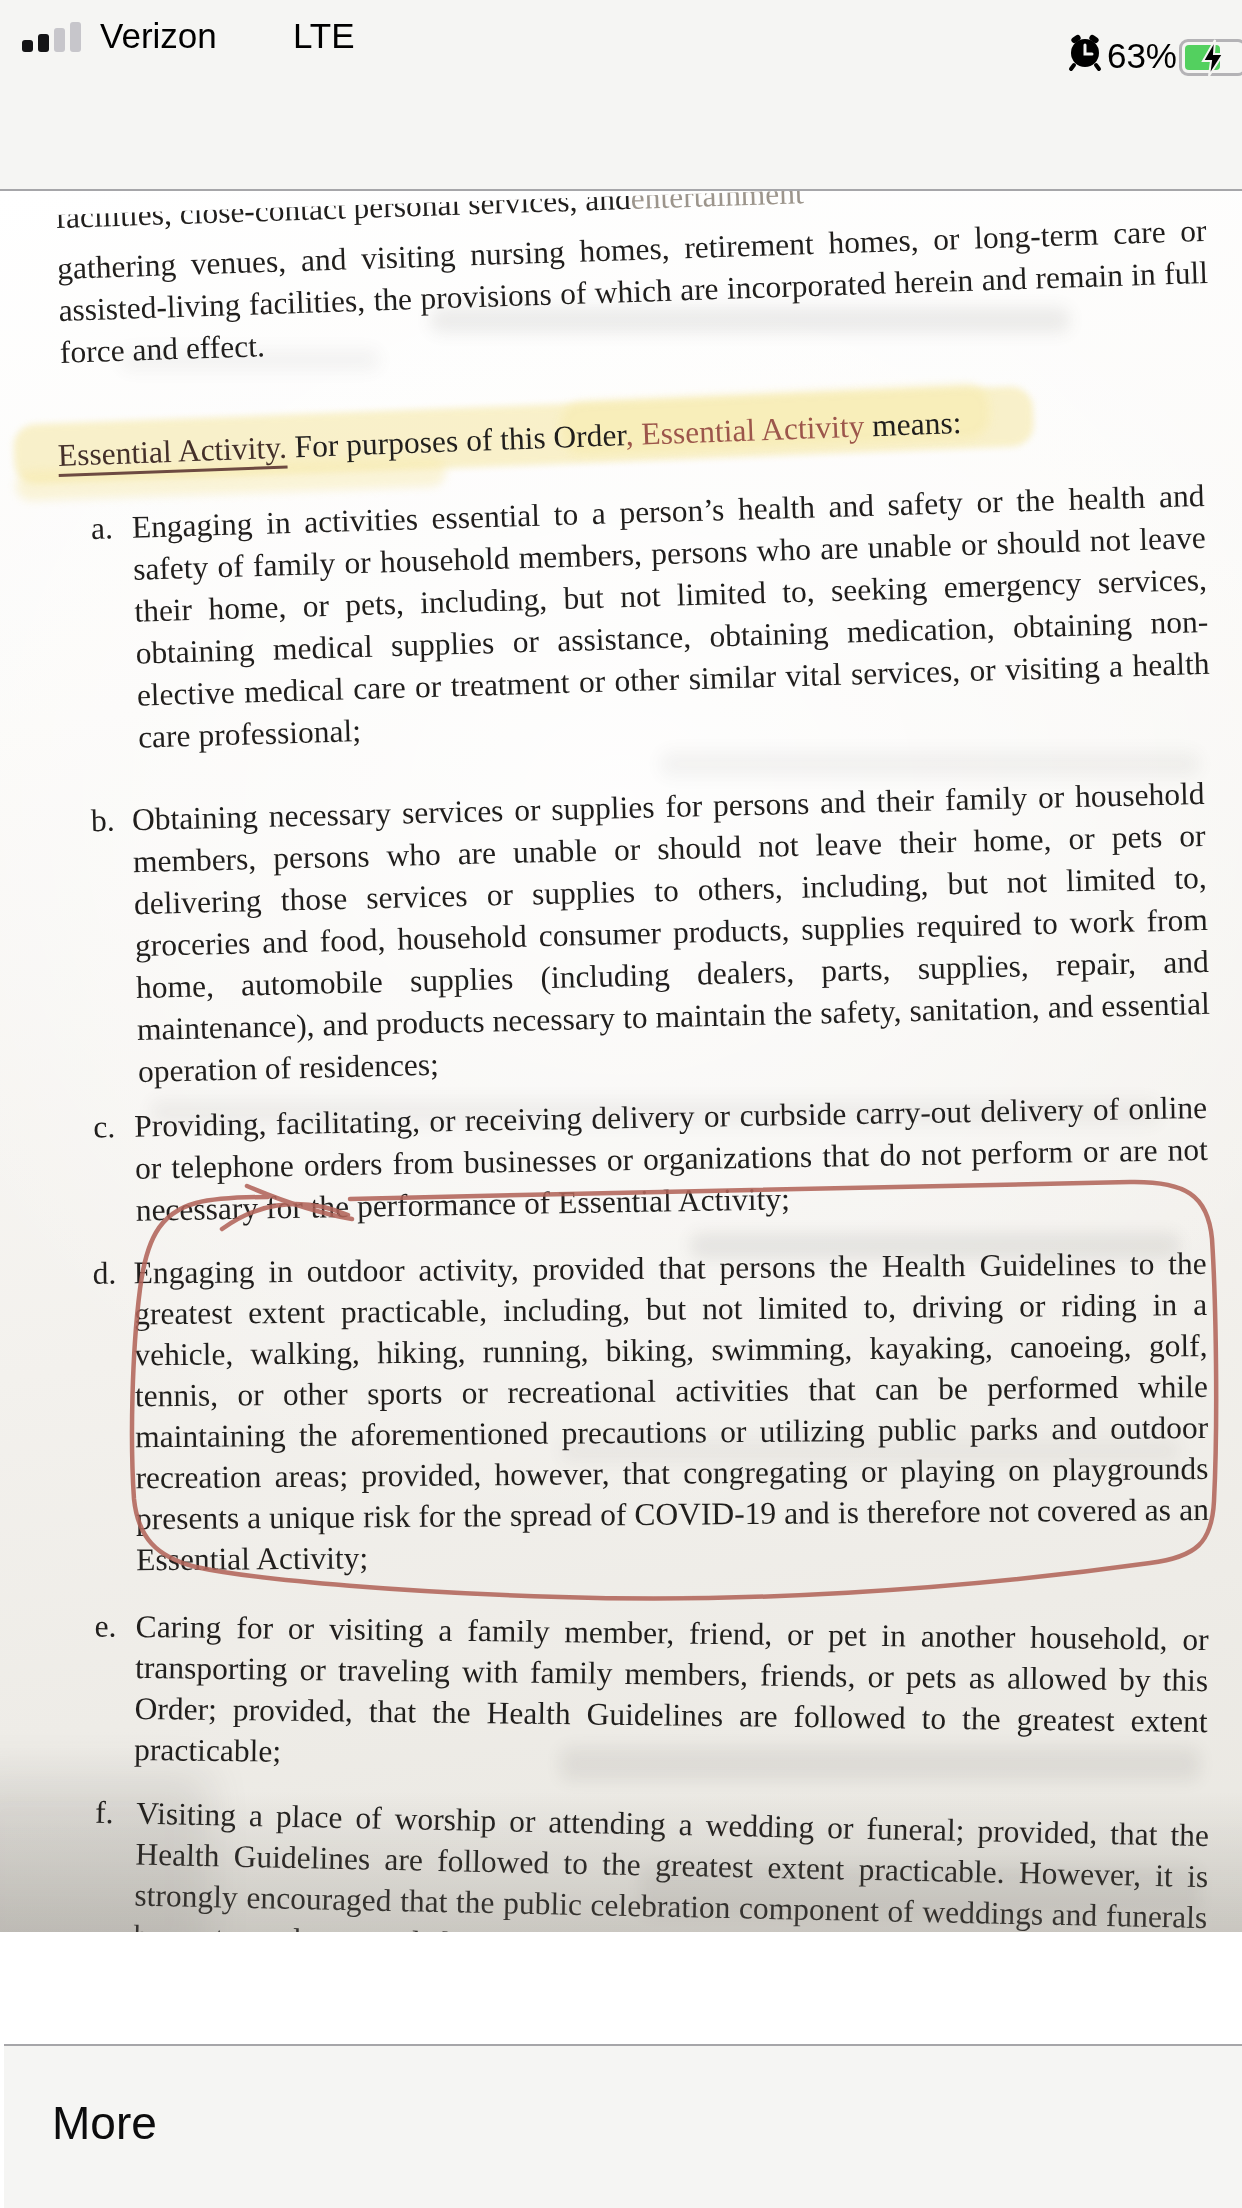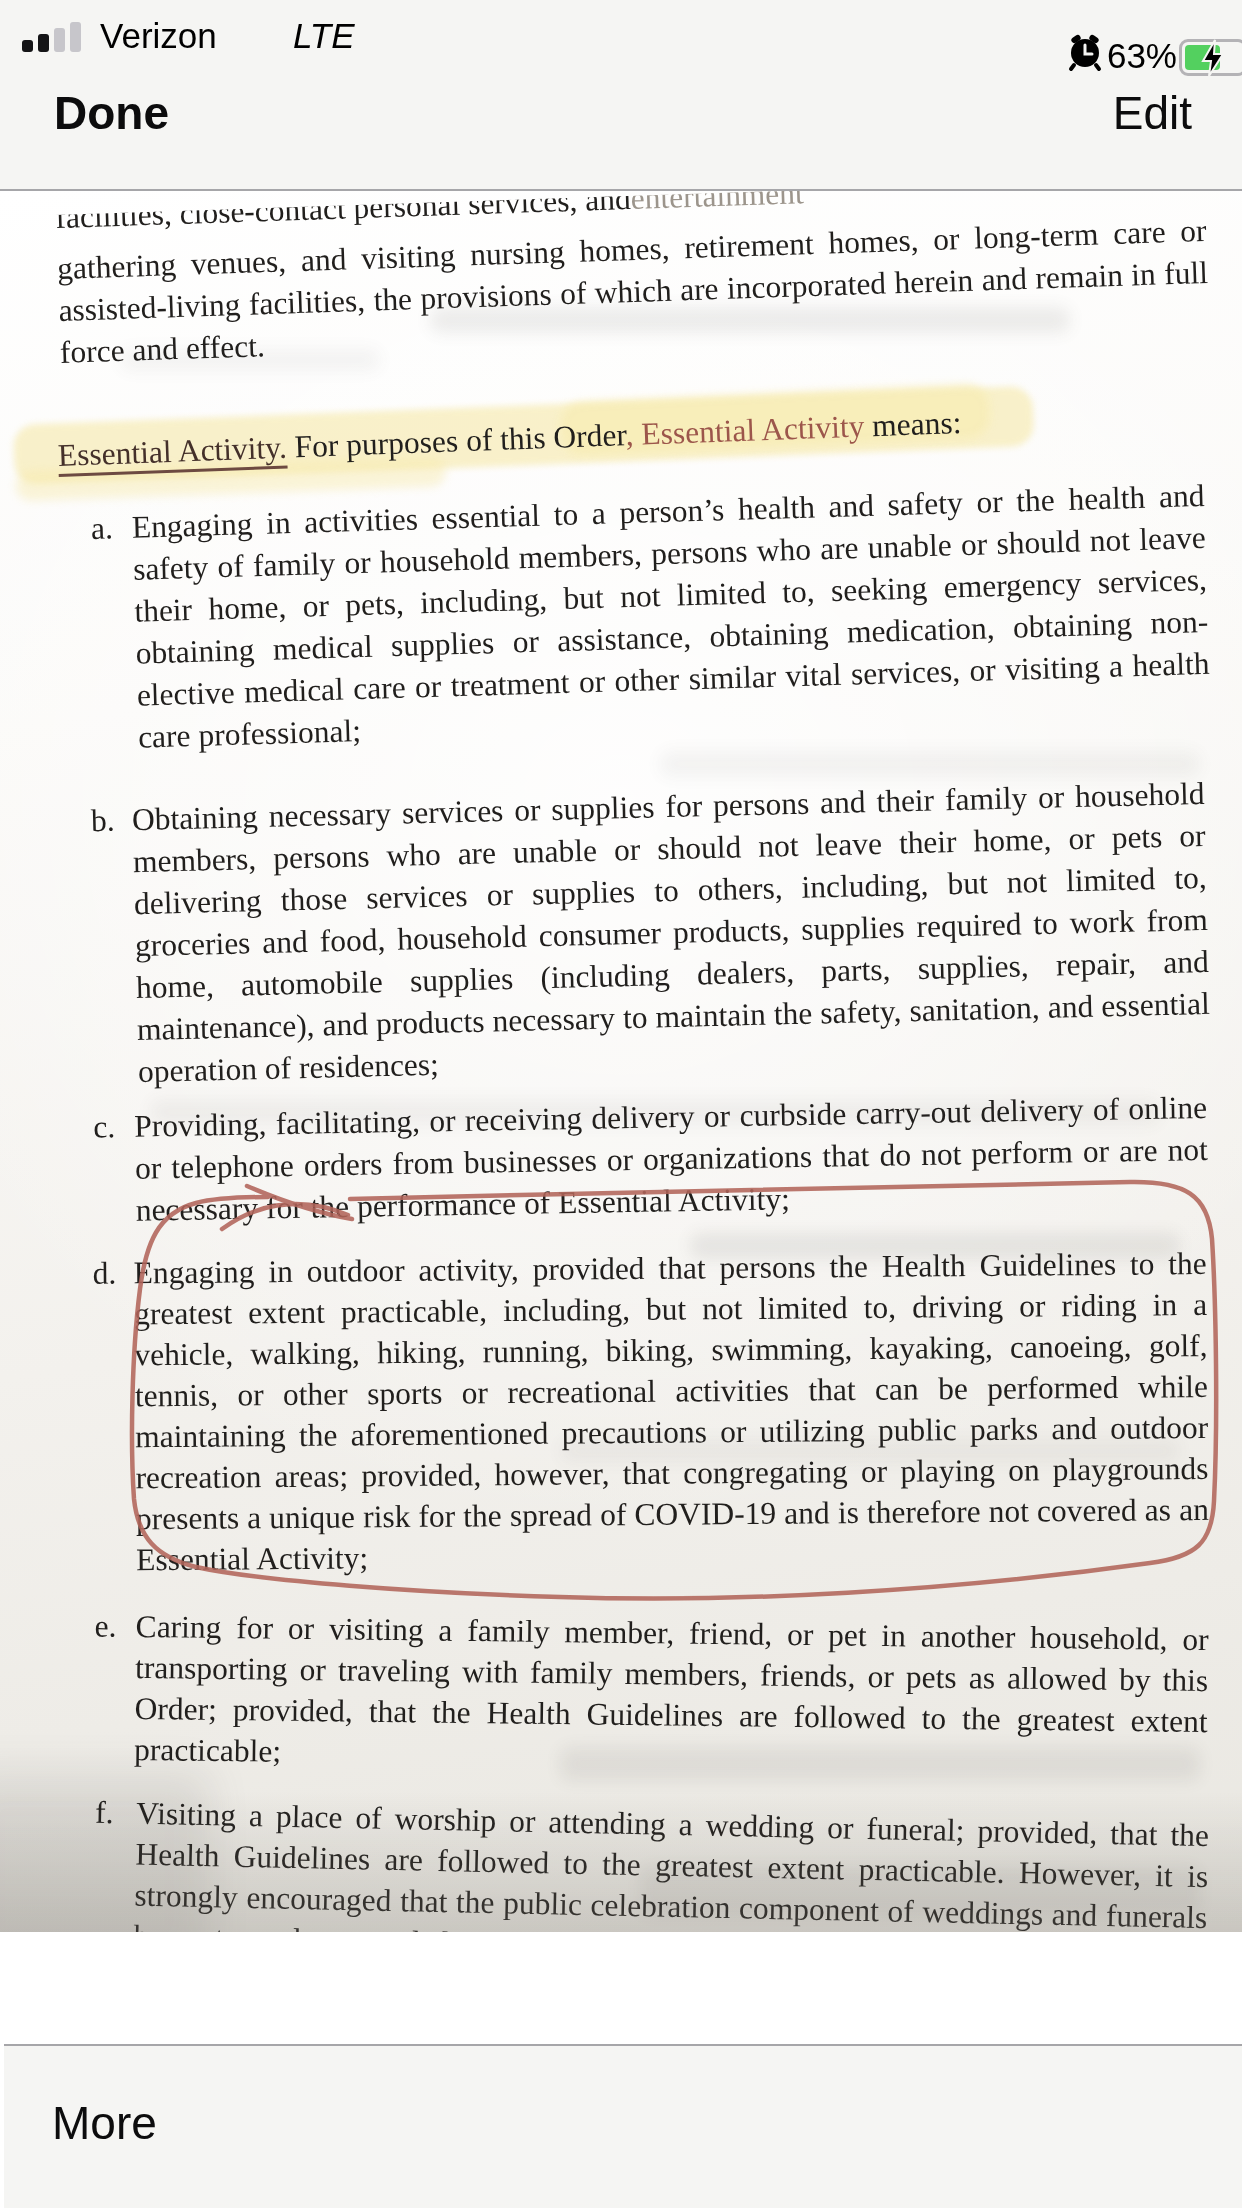--- a/index.html
+++ b/index.html
@@ -8,21 +8,21 @@
 
   
   .header{position:absolute;top:0;left:0;width:1242px;height:191px;
           background:#f5f5f3;border-bottom:2px solid #a6a6a9;box-sizing:border-box;}
   .status-row{position:absolute;top:12px;left:0;width:100%;height:48px;padding-left:19px;}
   .signal{position:absolute;left:22px;bottom:8px;display:flex;align-items:flex-end;gap:5px;}
   .signal i{display:block;width:11px;border-radius:3px;background:#c7c6cb;}
   .signal i.on{background:#141416;}
   .sig1{height:12px;} .sig2{height:18px;} .sig3{height:24px;} .sig4{height:30px;}
   .carrier{position:absolute;left:100px;top:4px;font-size:35px;color:#000;}
-  .network{position:absolute;left:293px;top:4px;font-size:35px;color:#000;font-style:italic;}
+  .network{position:absolute;left:293px;top:4px;font-size:35px;color:#000;}
   .clock{position:absolute;left:0;right:0;top:3px;text-align:center;font-size:35px;font-weight:600;color:#000;}
   .right-cluster{position:absolute;right:14px;top:20px;display:flex;align-items:flex-end;gap:2px;}
   .battery-pct{font-size:35px;color:#000;}
   .battery{position:relative;width:62px;height:31px;border:3px solid #b4b3b6;border-radius:9px;}
   .battery .fill{position:absolute;left:3px;top:3px;bottom:3px;width:35px;background:#53d05f;border-radius:4px;}
   .battery .cap{position:absolute;right:-9px;top:8px;width:5px;height:13px;background:#b4b3b6;border-radius:0 4px 4px 0;}
   .battery svg{position:absolute;left:13px;top:-6px;}
   .toolbar-row{position:absolute;top:68px;left:0;width:100%;height:110px;}
   .done{position:absolute;left:54px;top:18px;font-size:46px;font-weight:600;color:#0c0c0d;}
   .edit{position:absolute;right:50px;top:18px;font-size:46px;font-weight:400;color:#0c0c0d;}
@@ -79,24 +79,20 @@
       </span>
       <span class="battery-pct">63%</span>
       <span class="battery">
         <span class="fill"></span>
           <span class="cap"></span>
         <svg width="36" height="44" viewBox="0 0 36 44">
           <path d="M20 4 L8 25 L16 25 L14 40 L28 18 L19 18 Z" fill="#000" stroke="#f5f5f3" stroke-width="2"></path>
         </svg>
       </span>
     </div>
-  </div>
-  <div class="toolbar-row">
-    <span class="done">Done</span>
-    <span class="edit">Edit</span>
   </div>
 </div>
 
 <div class="photo">
   <div class="page">
 
     <div class="ghost" style="left:430px;top:116px;width:640px;height:26px;opacity:.10;"></div>
     <div class="ghost" style="left:120px;top:158px;width:260px;height:22px;opacity:.06;"></div>
     <div class="ghost" style="left:660px;top:560px;width:540px;height:26px;opacity:.06;"></div>
     <div class="ghost" style="left:150px;top:908px;width:1010px;height:26px;opacity:.06;"></div>

